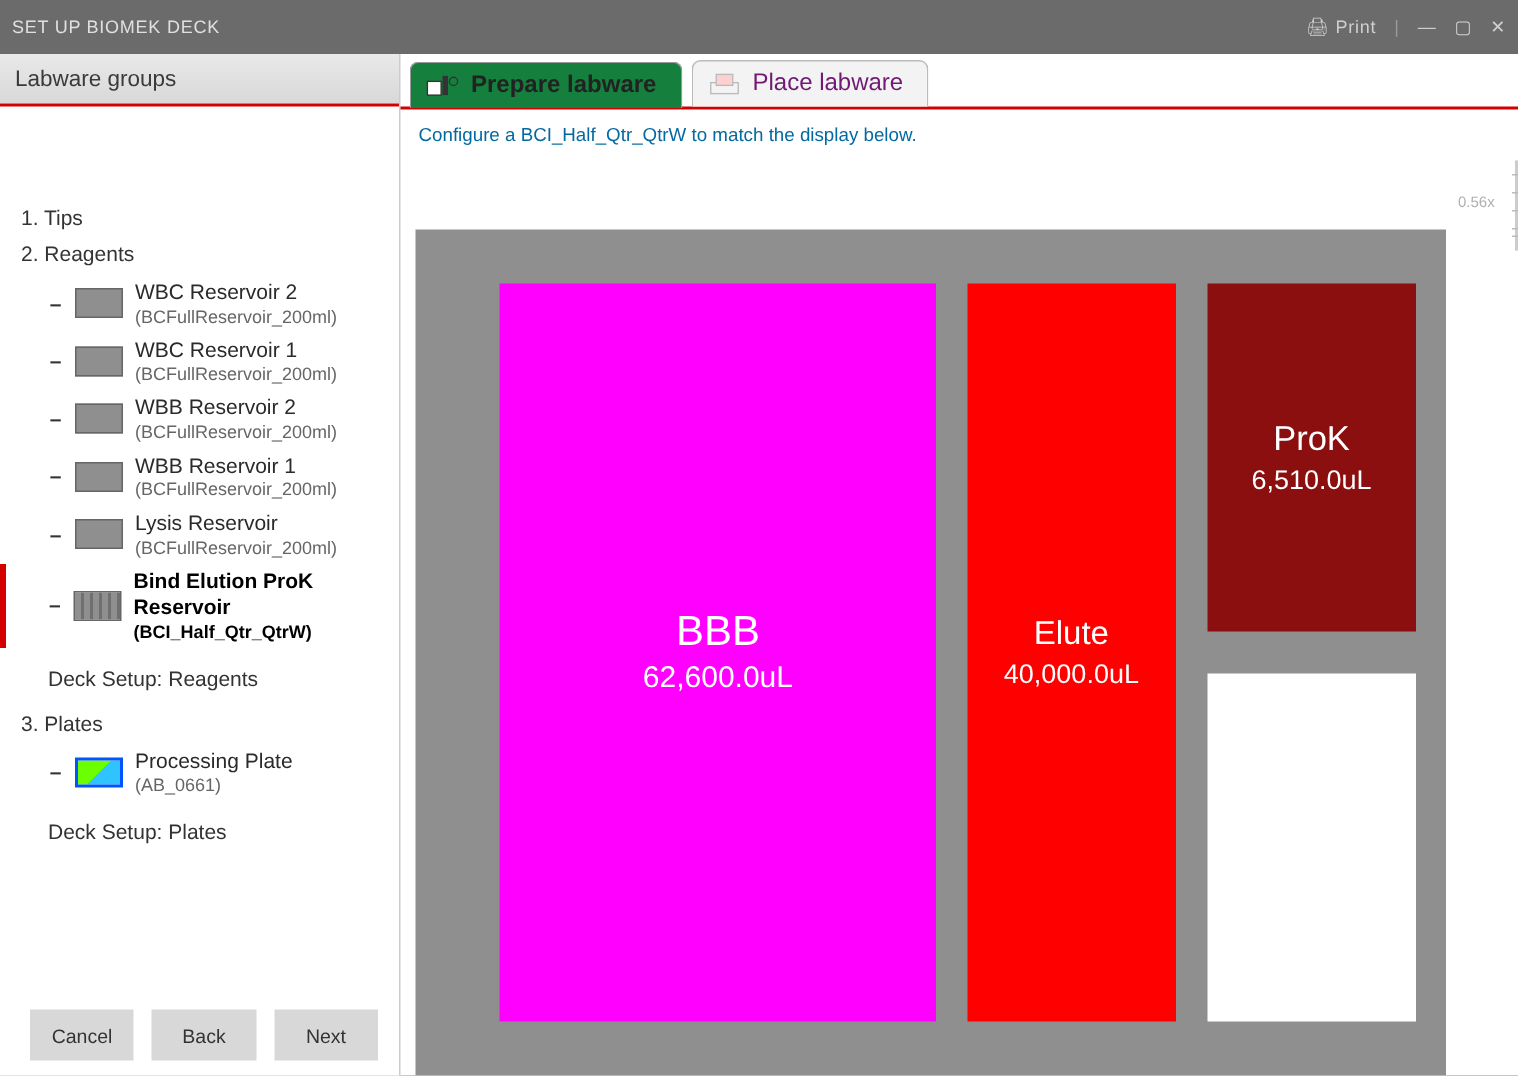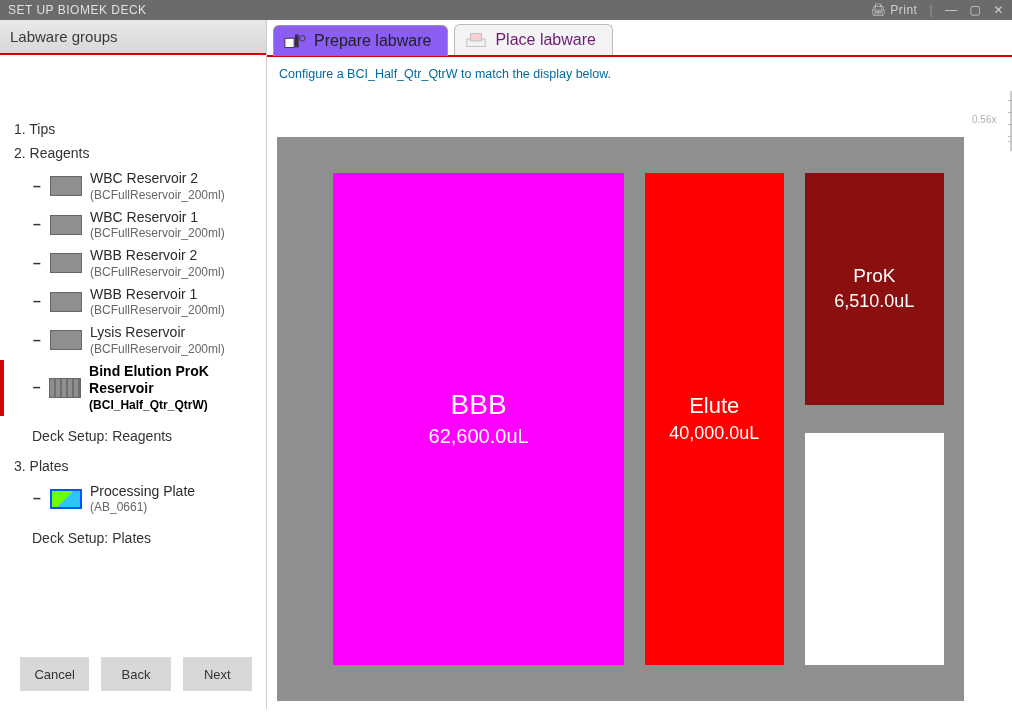--- a/index.html
+++ b/index.html
@@ -1,17 +1,17 @@
 <!DOCTYPE html>
 <html><head>
 <meta charset="utf-8">
 <style>
   * { box-sizing: border-box; margin: 0; padding: 0; }
   body { font-family: "Segoe UI", Arial, sans-serif; font-size: 13px; color: #333; background: #fff; width: 1012px; height: 717px; overflow: hidden; }
-  .titlebar { height: 20px; background: #6b6b6b; color: #e0e0e0; display: flex; align-items: center; padding: 0 8px; font-size: 12px; letter-spacing: 0.5px; }
+  .titlebar { height: 36px; background: #6b6b6b; color: #e0e0e0; display: flex; align-items: center; padding: 0 8px; font-size: 12px; letter-spacing: 0.5px; }
   .titlebar .spacer { flex: 1; }
   .titlebar .tctrl { display: flex; align-items: center; gap: 12px; color: #cfcfcf; }
   .titlebar .tctrl span { cursor: pointer; }
   .titlebar .divider { color: #999; }
   .content { display: flex; height: calc(100% - 28px); }
   .sidebar { width: 267px; border-right: 1px solid #ccc; display: flex; flex-direction: column; background: #fff; }
   .sidebar-header { background: linear-gradient(#e9e9e9,#d8d8d8); border-bottom: 2px solid #d40000; padding: 8px 10px; font-size: 15px; color: #3a3a3a; }
   .sidebar-body { flex: 1; overflow-y: auto; padding: 10px 6px 10px 14px; font-size: 14px; color: #333; margin-top: 48px; }
   .group-head { margin: 8px 0 6px 0; font-size: 14px; }
   .lg-item { display: flex; align-items: center; gap: 8px; padding: 3px 0 3px 18px; line-height: 1.25; }
@@ -26,21 +26,21 @@
   .lg-item .sub { font-size: 12px; color: #666; }
   .lg-item.selected .name { font-weight: bold; color: #000; }
   .lg-item.selected .sub { font-weight: bold; color: #000; }
   .deck-setup-link { margin: 12px 0 14px 18px; font-size: 14px; color: #333; }
   .final-link { margin: 14px 0 0 0; font-size: 14px; color: #333; }
   .sidebar-footer { display: flex; gap: 12px; padding: 14px 14px 18px 20px; }
   .sidebar-footer button { width: 76px; height: 34px; border: none; background: #d8d8d8; color: #333; font-size: 13px; cursor: pointer; }
   .main { flex: 1; display: flex; flex-direction: column; }
   .tabs-row { display: flex; align-items: flex-end; padding: 4px 6px 0 6px; border-bottom: 2px solid #d40000; gap: 6px; }
   .tab { display: flex; align-items: center; gap: 8px; padding: 6px 16px 6px 10px; border: 1px solid #bbb; border-bottom: none; border-radius: 6px 6px 0 0; background: #f3f3f3; color: #701a75; cursor: pointer; font-size: 16px; }
-  .tab.active { background: #8b5cf6; color: #222; font-weight: 400; border-color: #999; position: relative; top: 1px; }
+  .tab.active { background: #15803d; color: #222; font-weight: 700; border-color: #999; position: relative; top: 1px; }
   .tab .ticon { width: 22px; height: 18px; display:inline-block; }
   .instruct { padding: 10px 12px 6px 12px; font-size: 12.5px; color: #0369a1; }
   .canvas-wrap { flex: 1; position: relative; padding: 10px 26px 6px 10px; }
   .deck { position: absolute; left: 10px; top: 50px; right: 48px; bottom: 8px; background: #8f8f8f; }
   .well { position: absolute; display: flex; flex-direction: column; align-items: center; justify-content: center; color: #fff; font-size: 22px; text-align: center; }
   .well .wn { font-size: 28px; }
   .well .wv { font-size: 20px; margin-top: 4px; }
   .zoom-strip { position: absolute; right: 4px; top: 4px; width: 36px; display: flex; align-items: center; gap: 14px; color: #999; font-size: 10px; }
   .zoom-label { color: #b0b0b0; font-size: 10px; margin-bottom: 4px; }
   .zoom-track { width: 8px; height: 60px; background: #eee; border: 1px solid #ccc; position: relative; }
@@ -184,20 +184,20 @@
       <div class="deck">
         <div class="well" style="left:8.2%; top:6.3%; width:42.3%; height:87.3%; background:#ff00ff;">
           <span class="wn">BBB</span>
           <span class="wv">62,600.0uL</span>
         </div>
         <div class="well" style="left:53.5%; top:6.3%; width:20.3%; height:87.3%; background:#ff0000;">
           <span class="wn" style="font-size:22px">Elute</span>
           <span class="wv" style="font-size:18px">40,000.0uL</span>
         </div>
         <div class="well" style="left:76.8%; top:6.3%; width:20.3%; height:41.2%; background:#8b0f0f;">
-          <span class="wn" style="font-size:19px">ProK</span>
+          <span class="wn" style="font-size:23px">ProK</span>
           <span class="wv" style="font-size:18px">6,510.0uL</span>
         </div>
         <div class="well" style="left:76.8%; top:52.4%; width:20.3%; height:41.2%; background:#ffffff;"></div>
       </div>
     </div>
   </div>
 </div>
 
 </body></html>

